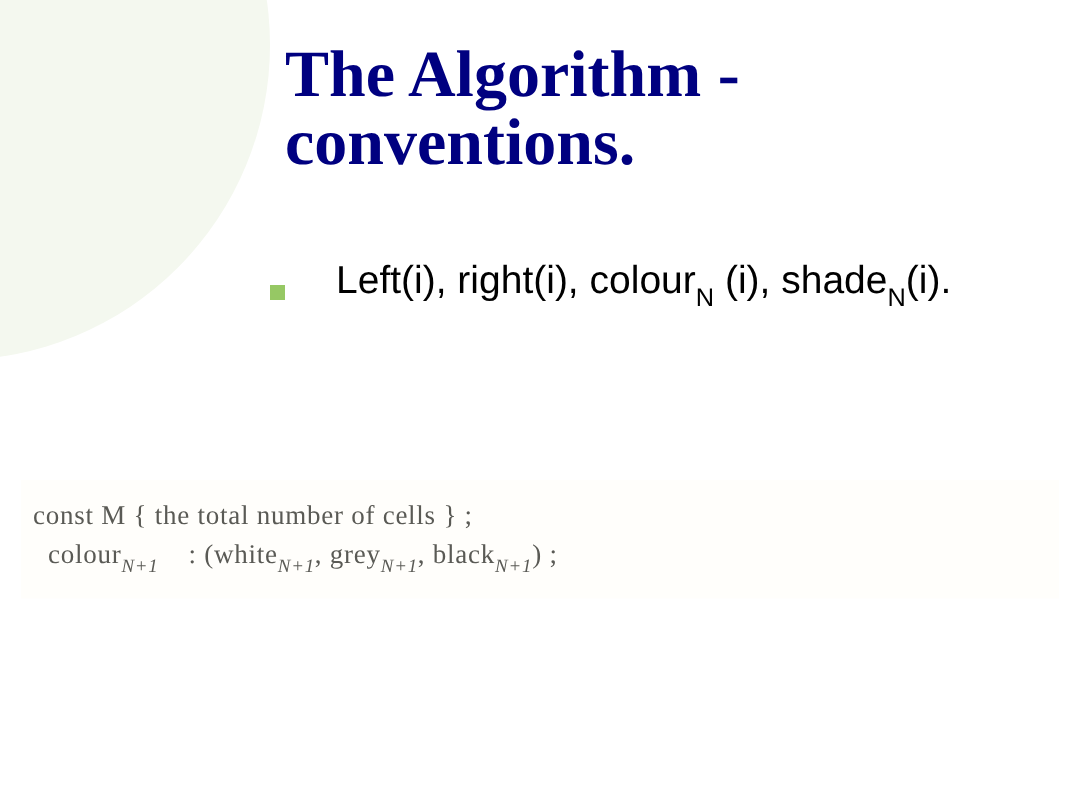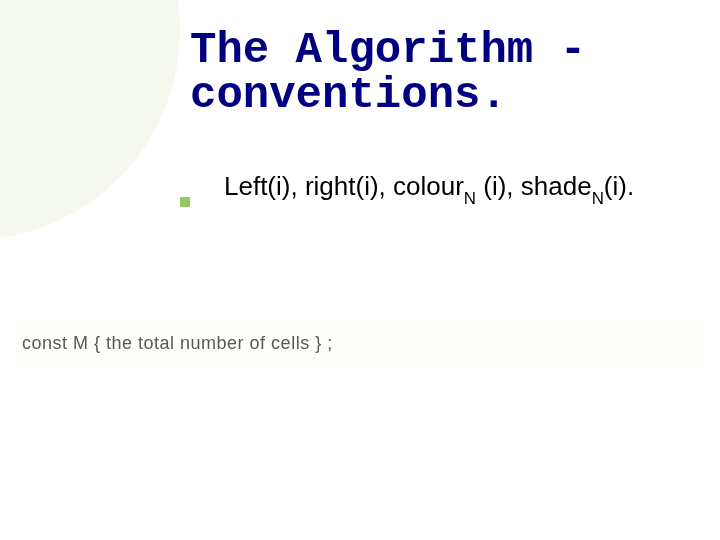--- a/index.html
+++ b/index.html
@@ -29,33 +29,33 @@
   }
   .title {
     position: absolute;
     top: 28px;
     left: 190px;
     right: 30px;
     color: #000080;
     font-weight: bold;
     font-size: 44px;
     line-height: 1.02;
-    font-family: Liberation Mono, monospace;
+    font-family: Liberation Serif, serif;
     z-index: 2;
   }
   .bullets {
     position: absolute;
     top: 170px;
     left: 180px;
     right: 40px;
     z-index: 2;
   }
   .bullet-row {
     display: flex;
-    align-items: flex-end;
+    align-items: center;
     margin-bottom: 4px;
   }
   .bullet-marker {
     width: 10px;
     height: 10px;
     background: #96c864;
     margin-right: 34px;
     margin-top: 12px;
     flex-shrink: 0;
   }
@@ -70,21 +70,21 @@
     position: relative;
     top: 0.15em;
   }
   .code-block {
     position: absolute;
     top: 320px;
     left: 14px;
     right: 14px;
     padding: 10px 8px 14px 8px;
     background: #fffefb;
-    font-family: Liberation Sans, sans-serif;
+    font-family: Liberation Serif, serif;
     font-size: 18px;
     color: #5a5a55;
     line-height: 1.45;
     letter-spacing: 0.5px;
     z-index: 1;
   }
   .code-line {
     white-space: pre;
   }
   .code-sub {
@@ -107,14 +107,15 @@
     <div class="bullet-row">
       <div class="bullet-marker"></div>
       <div class="bullet-text">
         <span>Left(i), right(i), colour</span><span class="sub">N</span><span> (i), shade</span><span class="sub">N</span><span>(i).</span>
       </div>
     </div>
   </div>
 
   <div class="code-block">
     <div class="code-line">const M { the total number of cells } ;</div>
+    <div class="code-line"><span>  colour</span><span class="code-sub">N+1</span><span>    : (white</span><span class="code-sub">N+1</span><span>, grey</span><span class="code-sub">N+1</span><span>, black</span><span class="code-sub">N+1</span><span>) ;</span></div>
   </div>
 </div>
 
 </body></html>

